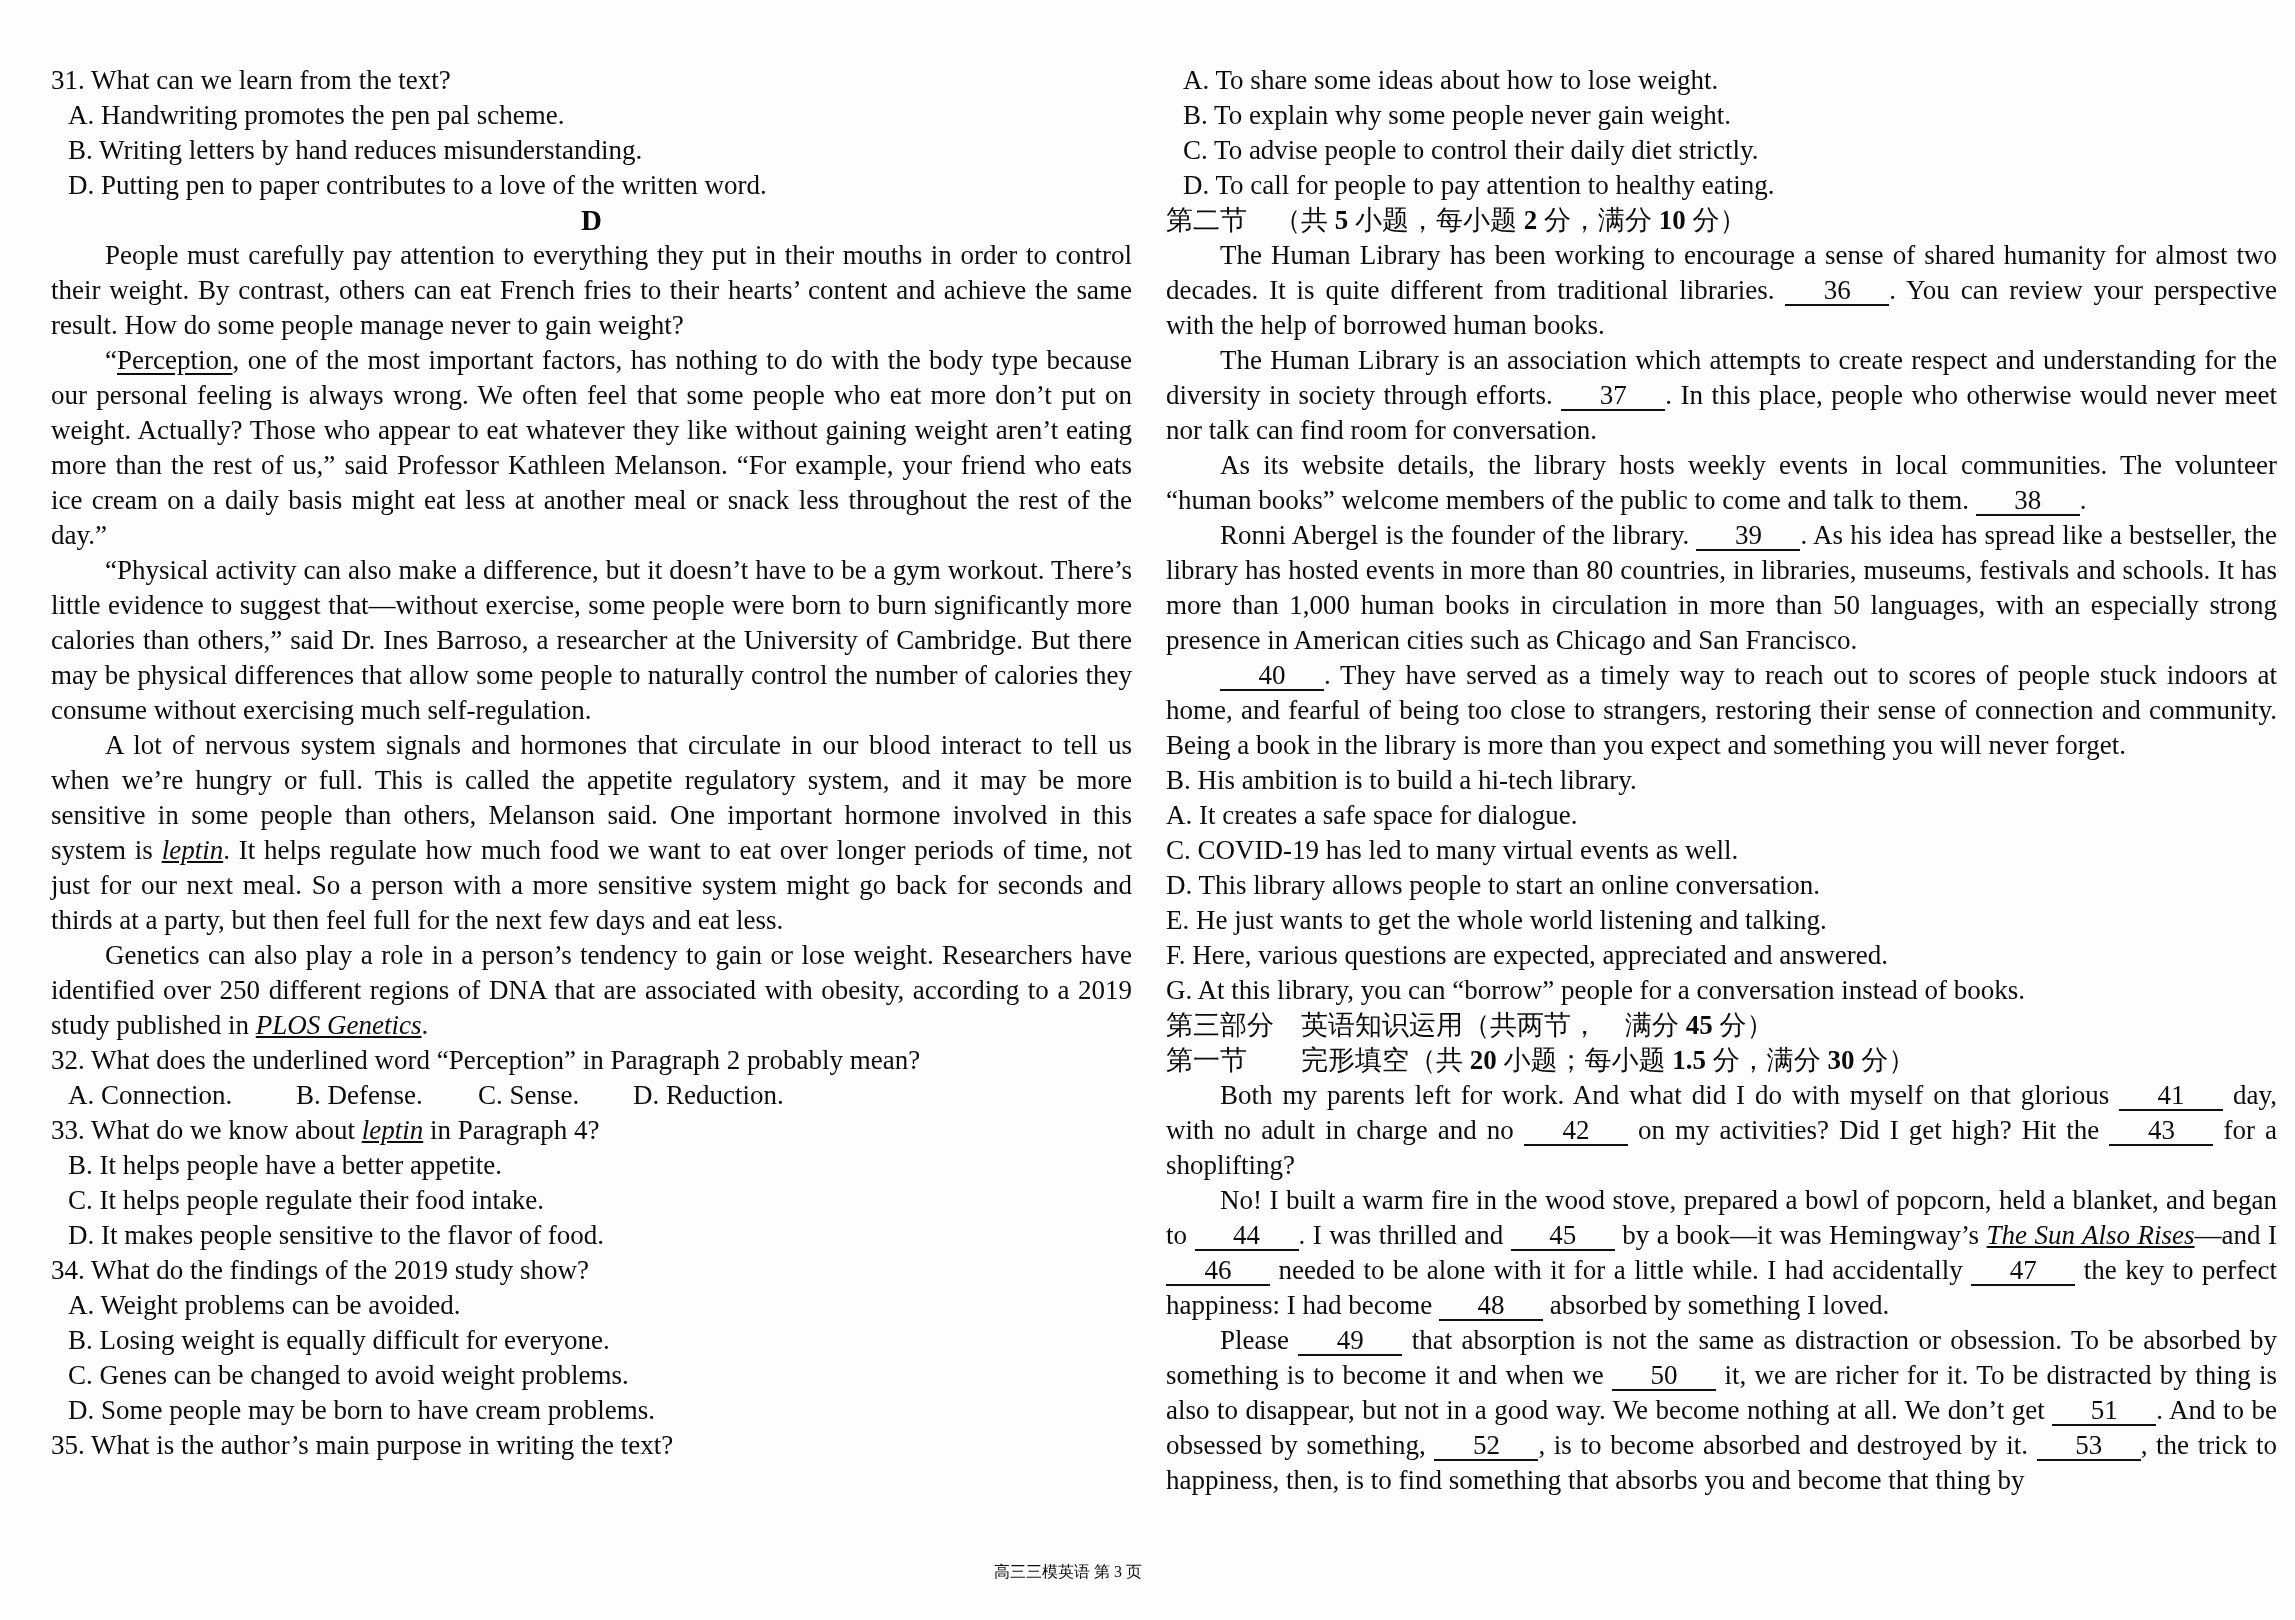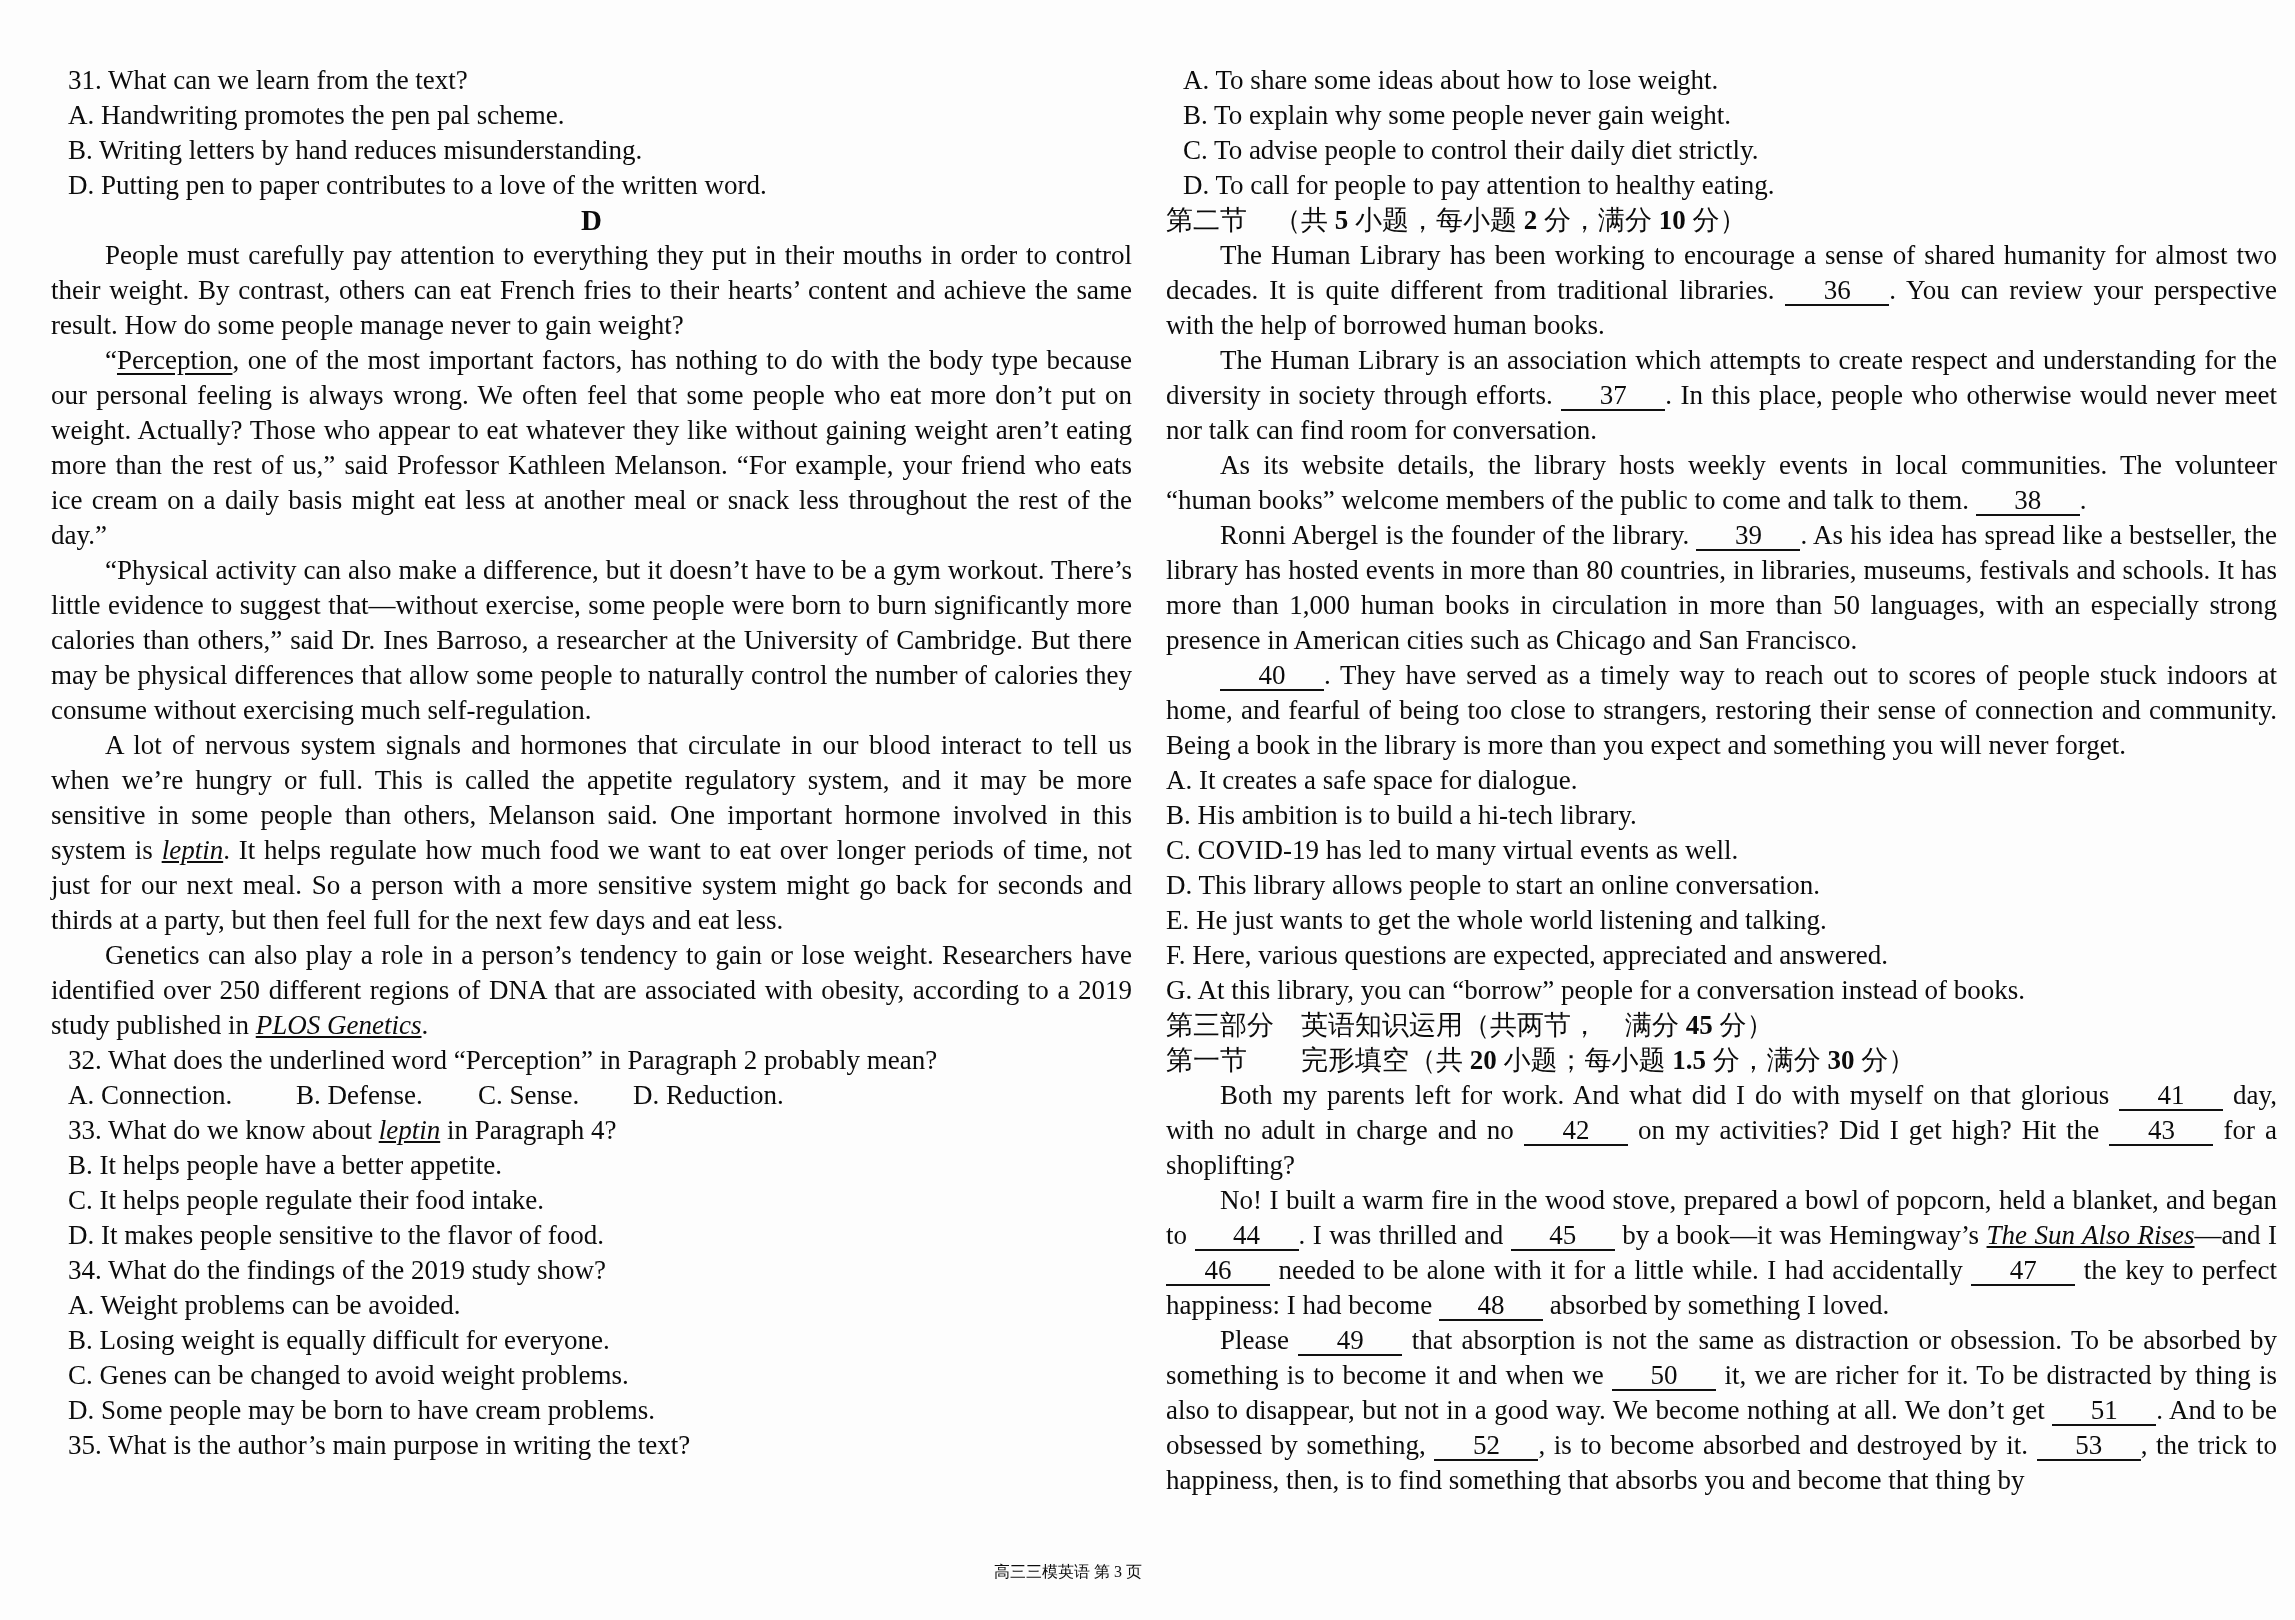--- a/index.html
+++ b/index.html
@@ -15,21 +15,21 @@
     background:#fdfdfd;
     overflow:hidden;
   }
   .column {
     position:absolute; top:63px;
     font-size:27px; line-height:35px;
   }
   .col-left  { left:51px;  width:1081px; }
   .col-right { left:1166px; width:1111px; }
   .block { min-height:35px; }
-  .question { margin-left:17px; }
+  .question { margin-left:0; }
   .option { margin-left:17px; }
   .option-flush { margin-left:0; }
   .label { text-align:center; font-weight:bold; font-size:29px; }
   .para { text-align:justify; text-indent:54px; }
   .cn-header { }
   .option-row { position:relative; height:35px; }
   .option-row .tab { position:absolute; white-space:nowrap; top:0; }
   .tab0 { left:17px; }
   .tab1 { left:245px; }
   .tab2 { left:427px; }
@@ -92,22 +92,22 @@
       <div class="block option">A. To share some ideas about how to lose weight.</div>
       <div class="block option">B. To explain why some people never gain weight.</div>
       <div class="block option">C. To advise people to control their daily diet strictly.</div>
       <div class="block option">D. To call for people to pay attention to healthy eating.</div>
       <div class="block cn-header">第二节　（共 <span class="bd">5</span> 小题，每小题 <span class="bd">2</span> 分，满分 <span class="bd">10</span> 分）</div>
       <div class="block para">The Human Library has been working to encourage a sense of shared humanity for almost two decades. It is quite different from traditional libraries. <span class="blank">36</span>. You can review your perspective with the help of borrowed human books.</div>
       <div class="block para">The Human Library is an association which attempts to create respect and understanding for the diversity in society through efforts. <span class="blank">37</span>. In this place, people who otherwise would never meet nor talk can find room for conversation.</div>
       <div class="block para">As its website details, the library hosts weekly events in local communities. The volunteer “human books” welcome members of the public to come and talk to them. <span class="blank">38</span>.</div>
       <div class="block para">Ronni Abergel is the founder of the library. <span class="blank">39</span>. As his idea has spread like a bestseller, the library has hosted events in more than 80 countries, in libraries, museums, festivals and schools. It has more than 1,000 human books in circulation in more than 50 languages, with an especially strong presence in American cities such as Chicago and San Francisco.</div>
       <div class="block para"><span class="blank">40</span>. They have served as a timely way to reach out to scores of people stuck indoors at home, and fearful of being too close to strangers, restoring their sense of connection and community. Being a book in the library is more than you expect and something you will never forget.</div>
+      <div class="block option-flush">B. His ambition is to build a hi-tech library.</div>
       <div class="block option-flush">A. It creates a safe space for dialogue.</div>
-      <div class="block option-flush">B. His ambition is to build a hi-tech library.</div>
       <div class="block option-flush">C. COVID-19 has led to many virtual events as well.</div>
       <div class="block option-flush">D. This library allows people to start an online conversation.</div>
       <div class="block option-flush">E. He just wants to get the whole world listening and talking.</div>
       <div class="block option-flush">F. Here, various questions are expected, appreciated and answered.</div>
       <div class="block option-flush">G. At this library, you can “borrow” people for a conversation instead of books.</div>
       <div class="block cn-header">第三部分　英语知识运用（共两节，　满分 <span class="bd">45</span> 分）</div>
       <div class="block cn-header">第一节　　完形填空（共 <span class="bd">20</span> 小题；每小题 <span class="bd">1.5</span> 分，满分 <span class="bd">30</span> 分）</div>
       <div class="block para">Both my parents left for work. And what did I do with myself on that glorious <span class="blank">41</span> day, with no adult in charge and no <span class="blank">42</span> on my activities? Did I get high? Hit the <span class="blank">43</span> for a shoplifting?</div>
       <div class="block para">No! I built a warm fire in the wood stove, prepared a bowl of popcorn, held a blanket, and began to <span class="blank">44</span>. I was thrilled and <span class="blank">45</span> by a book—it was Hemingway’s <span class="it">The Sun Also Rises</span>—and I <span class="blank">46</span> needed to be alone with it for a little while. I had accidentally <span class="blank">47</span> the key to perfect happiness: I had become <span class="blank">48</span> absorbed by something I loved.</div>
       <div class="block para">Please <span class="blank">49</span> that absorption is not the same as distraction or obsession. To be absorbed by something is to become it and when we <span class="blank">50</span> it, we are richer for it. To be distracted by thing is also to disappear, but not in a good way. We become nothing at all. We don’t get <span class="blank">51</span>. And to be obsessed by something, <span class="blank">52</span>, is to become absorbed and destroyed by it. <span class="blank">53</span>, the trick to happiness, then, is to find something that absorbs you and become that thing by</div>

